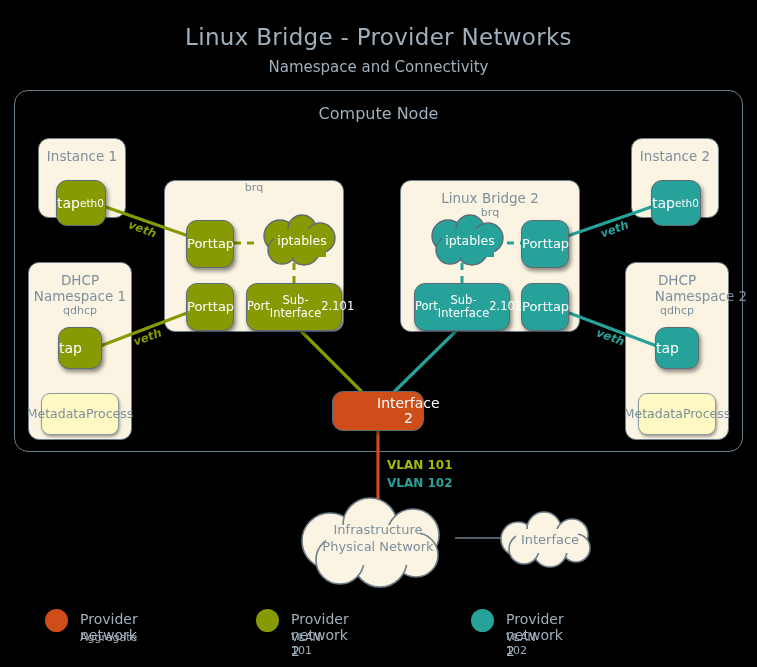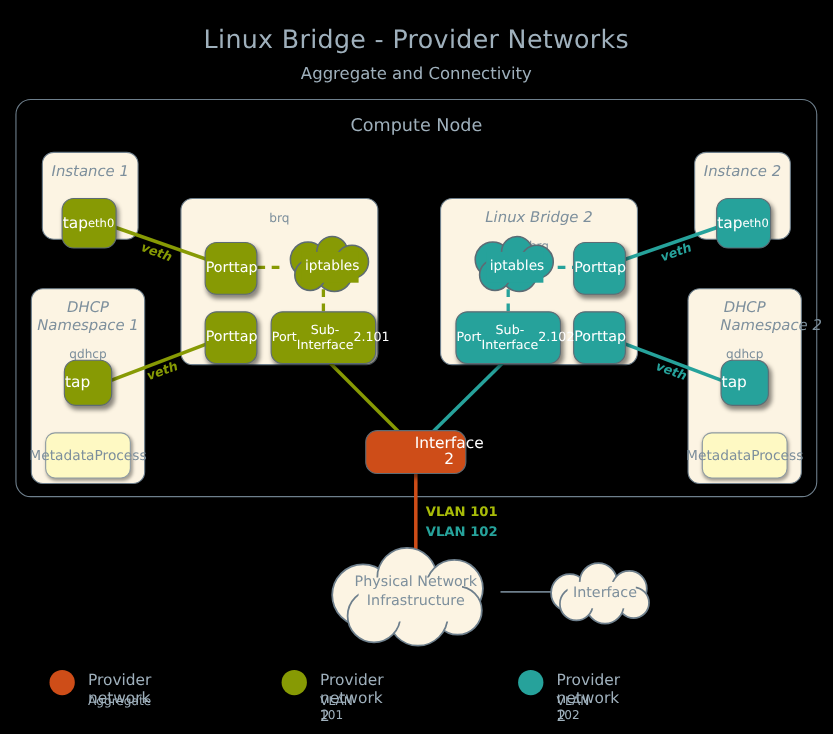--- a/index.html
+++ b/index.html
@@ -30,24 +30,24 @@
     font-size:16px;color:#9fb0bc;
   }
 
   
   .ctr{
     background:#fcf4e3;border:1.4px solid #6e7f8c;border-radius:11px;
     box-shadow:2px 3px 4px rgba(0,0,0,.45);
   }
   .ctr-title{
     width:100%;text-align:center;color:#7d8f9c;font-size:13.5px;
-    line-height:16px;padding-top:9px;font-style:italic;
+    line-height:16px;padding-top:9px;
   }
   .ctr-sub{
-    width:100%;text-align:center;color:#7d8f9c;font-size:11px;line-height:13px;margin-top:11px;
+    width:100%;text-align:center;color:#7d8f9c;font-size:11px;line-height:13px;
   }
 
   
   .node{
     border-radius:11px;color:#fff;text-align:center;
     border:1.4px solid #5d6b74;
     box-shadow:2px 3px 4px rgba(0,0,0,.45);
     display:flex;flex-direction:row;align-items:center;justify-content:flex-start;
     line-height:15px;
   }
@@ -90,21 +90,21 @@
 
   
   .lg-dot{position:absolute;width:23px;height:23px;border-radius:50%;}
   .lg-t1{position:absolute;font-size:14px;color:#9fb0bc;}
   .lg-t2{position:absolute;font-size:11px;}
 </style>
 </head>
 <body>
 
 <div class="abs" id="title">Linux Bridge - Provider Networks</div>
-<div class="abs" id="subtitle">Aggregate and Connectivity</div>
+<div class="abs" id="subtitle">Namespace and Connectivity</div>
 
 <div class="abs" id="compute-node"></div>
 <div class="abs" id="compute-node-label">Compute Node</div>
 
 <svg class="layer" id="lines-under">
 
   <line x1="100" y1="205" x2="200" y2="240" stroke="#879a04" stroke-width="3.2"></line>
 
   <line x1="95" y1="348" x2="200" y2="308" stroke="#879a04" stroke-width="3.2"></line>
 
@@ -271,22 +271,22 @@
 
 <div class="veth" style="left:128px;top:222px;color:#879a04;transform:rotate(20deg);">veth</div>
 <div class="veth" style="left:133px;top:330px;color:#879a04;transform:rotate(-20deg);">veth</div>
 <div class="veth" style="left:600px;top:222px;color:#26a29b;transform:rotate(-20deg);">veth</div>
 <div class="veth" style="left:596px;top:330px;color:#26a29b;transform:rotate(20deg);">veth</div>
 
 <div class="vlan" style="left:387px;top:458px;color:#a8bb08;">VLAN 101</div>
 <div class="vlan" style="left:387px;top:476px;color:#26a29b;">VLAN 102</div>
 
 <div class="cloudtxt" style="left:305px;top:521px;width:146px;">
+  <div>Infrastructure</div>
   <div>Physical Network</div>
-  <div>Infrastructure</div>
 </div>
 <div class="cloudtxt" style="left:508px;top:531px;width:84px;">Interface</div>
 
 <div class="abs">
   <div class="lg-dot" style="left:45px;top:609px;background:#ce4d18;"></div>
   <div class="lg-t1" style="left:80px;top:611px;">Provider network</div>
   <div class="lg-t2" style="left:80px;top:631px;color:#9fb0bc;">Aggregate</div>
 
   <div class="lg-dot" style="left:256px;top:609px;background:#879a04;"></div>
   <div class="lg-t1" style="left:291px;top:611px;">Provider network 2</div>

